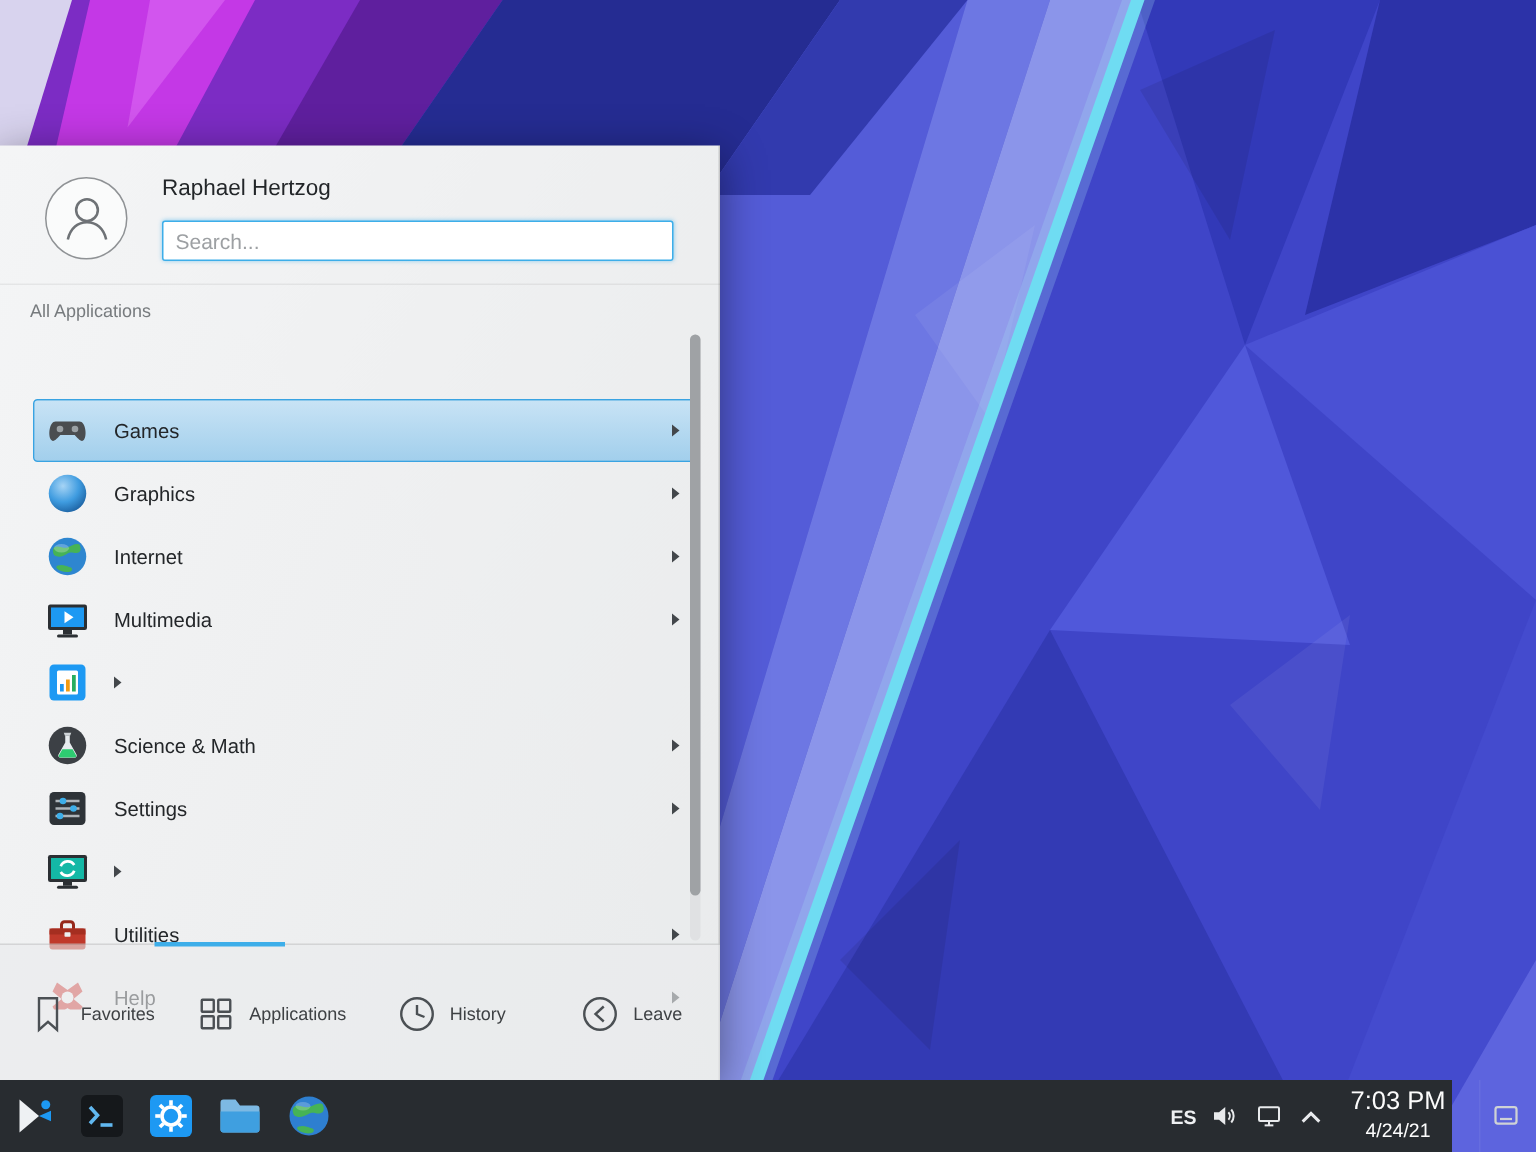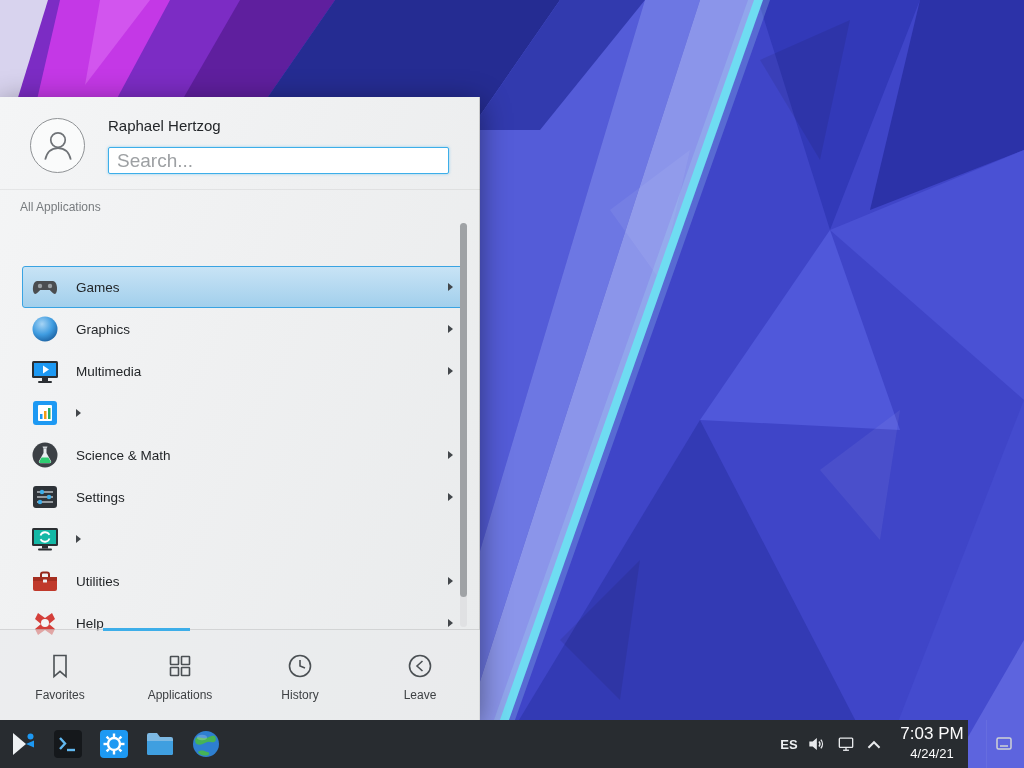--- a/index.html
+++ b/index.html
@@ -17,21 +17,21 @@
   .menu-header { position:absolute; left:0; top:0; width:480px; height:93px; border-bottom:1px solid rgba(0,0,0,.06); }
   .avatar {
     position:absolute; left:30px; top:21px; width:55px; height:55px; border-radius:50%;
     border:1px solid #8f9295; background:#fafbfb; display:flex; align-items:center; justify-content:center;
   }
   .avatar svg { width:46px; height:46px; }
   .user-name { position:absolute; left:108px; top:20px; font-size:15px; color:#232629; }
   .search-input {
     position:absolute; left:108px; top:50px; width:341px; height:27px;
     border:1px solid #3daee9; border-radius:2px; background:#ffffff;
-    padding:0 8px; font-size:19px; color:#232629; outline:none;
+    padding:0 8px; font-size:14px; color:#232629; outline:none;
     box-shadow:0 0 3px rgba(61,174,233,.55);
     font-family:"Liberation Sans", sans-serif;
   }
   .search-input::placeholder { color:#9da0a3; }
 
   .section-label { position:absolute; left:20px; top:103px; font-size:12px; color:#777b7e; }
 
   .cat-list { position:absolute; left:0; top:125px; width:500px; height:407px; overflow:hidden;margin-top:44px; }
   .cat-row {
     height:42px; margin:0 36px 0 22px; display:flex; align-items:center;
@@ -43,21 +43,21 @@
   .cat-label { flex:1; font-size:13.5px; color:#232629; }
   .row-arrow { width:0; height:0; border-left:5px solid #43474b; border-top:4px solid transparent; border-bottom:4px solid transparent; }
 
   .scroll-track { position:absolute; right:12px; top:126px; width:7px; height:404px; background:#e0e1e3; border-radius:3.5px; }
   .scroll-thumb { position:absolute; left:0; top:0; width:7px; height:374px; background:#9fa2a5; border-radius:3.5px; }
 
   .menu-footer {
     position:absolute; left:0; bottom:0; width:480px; height:91px;
     border-top:1px solid rgba(0,0,0,.10); display:flex; background:rgba(233,235,237,.6);
   }
-  .tab { flex:1; display:flex; flex-direction:column; align-items:center; justify-content:center; gap:7px; padding-top:2px; }
+  .tab { flex:1; display:flex; flex-direction:row; align-items:center; justify-content:center; gap:7px; padding-top:2px; }
   .tab-icon svg { width:30px; height:30px; display:block; }
   .tab-label { font-size:12px; color:#3e4144; }
   .tab-indicator { position:absolute; left:103px; top:-2px; width:87px; height:3px; background:#3daee9; }
 
   
   .taskbar { position:absolute; left:0; bottom:0; width:968px; height:48px; background:#282c30; }
   .task-icon { position:absolute; top:8px; width:32px; height:32px; }
   .task-icon svg { width:32px; height:32px; display:block; }
   .kb-layout { position:absolute; left:776px; top:0; width:26px; height:48px; display:flex; align-items:center; justify-content:center; color:#eef0f2; font-size:13px; font-weight:bold; }
   .tray-icon { position:absolute; top:14px; width:20px; height:20px; }
@@ -145,20 +145,32 @@
                   <stop offset="1" stop-color="#195c9c"></stop>
                 </radialGradient>
               </defs>
               <circle cx="16" cy="16" r="12.5" fill="url(#gOrb)"></circle>
             </svg>
         </span>
         <span class="cat-label">Graphics</span>
         <span class="row-arrow"></span>
       </div>
 
+      <div class="cat-row">
+        <span class="cat-icon">
+          <svg viewBox="0 0 32 32">
+              <circle cx="16" cy="16" r="12.5" fill="#2e86d0"></circle>
+              <path d="M7 10c3-2 6 1 9 0s5-3 8-2c1 2 1 4 0 5-3 2-5-1-8 1s-6 3-9 1c-1-2-1-4 0-5z" fill="#46b356"></path>
+              <path d="M10 22c2-1 5 0 7 1 2 0 3 2 1 3-3 1-7 0-9-2-1-1 0-2 1-2z" fill="#46b356"></path>
+              <ellipse cx="12" cy="10.5" rx="5" ry="2.8" fill="#ffffff" opacity="0.25"></ellipse>
+            </svg>
+        </span>
+        <span class="cat-label">Internet</span>
+        <span class="row-arrow"></span>
+      </div>
 
       <div class="cat-row">
         <span class="cat-icon">
           <svg viewBox="0 0 32 32">
               <rect x="3" y="6" width="26" height="17" rx="1.5" fill="#2b2f33"></rect>
               <rect x="5" y="8" width="22" height="13" fill="#1d99f3"></rect>
               <path d="M14 10.5l6 4-6 4z" fill="#ffffff"></path>
               <rect x="13" y="23" width="6" height="3" fill="#2b2f33"></rect>
               <rect x="9" y="26" width="14" height="2" rx="1" fill="#2b2f33"></rect>
             </svg>

